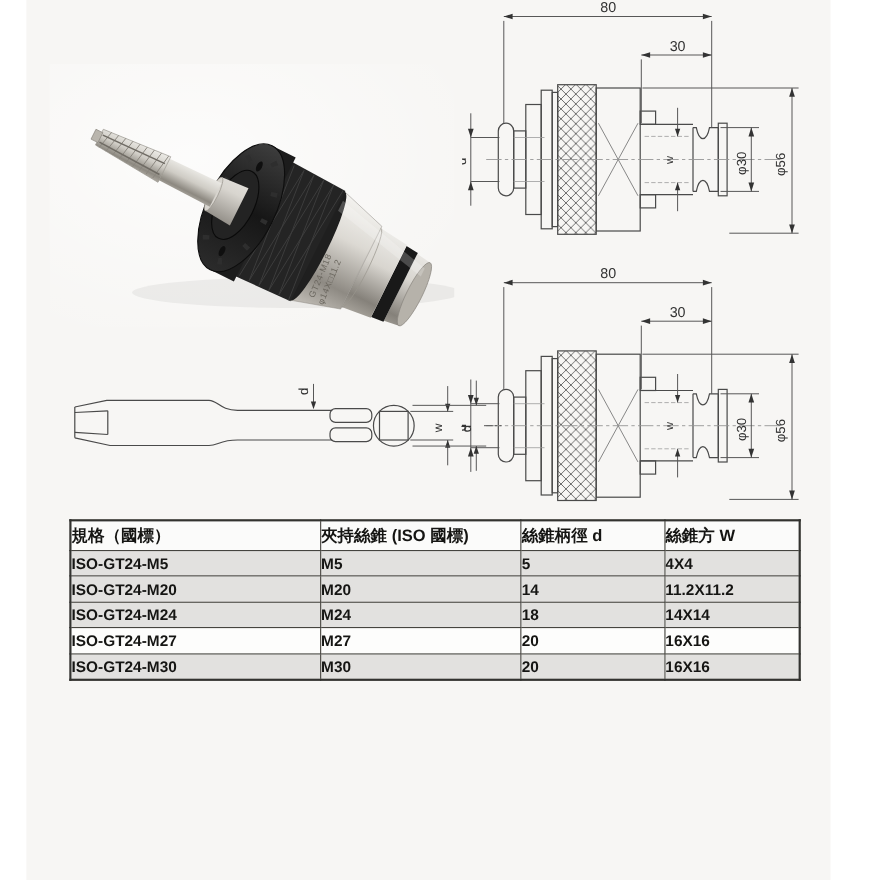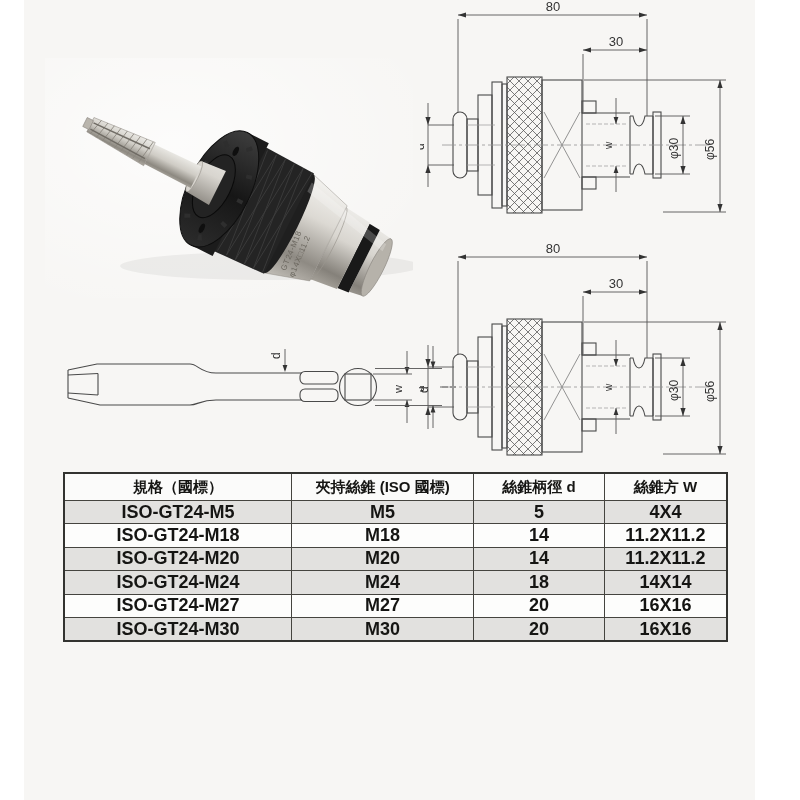--- a/index.html
+++ b/index.html
@@ -13,26 +13,26 @@
   svg text{font-family:"Liberation Sans","DejaVu Sans",sans-serif;}
 
   
   table.spec{
     position:absolute;left:39px;top:472px;width:665px;
     border-collapse:collapse;table-layout:fixed;
     border:2px solid #333330;
   }
   table.spec th, table.spec td{
     border:1px solid #45443f;
-    text-align:center;vertical-align:middle;
+    text-align:left;vertical-align:middle;
     font-weight:bold;color:#151513;
     padding:0;overflow:hidden;white-space:nowrap;
   }
   table.spec th{height:26px;font-size:15px;background:#fbfbfa;}
-  table.spec td{height:22.4px;font-size:18px;background:#fdfdfc;}
+  table.spec td{height:22.4px;font-size:14px;background:#fdfdfc;}
   table.spec tr.alt td{background:#e2e1df;}
 </style>
 </head>
 <body>
 
 <div class="page">
 <div class="content">
 
   <svg class="abs" style="left:21px;top:58px;" width="368" height="240" viewBox="0 0 368 240">
     <defs>
@@ -347,26 +347,20 @@
           <td>5</td>
           <td>4X4</td>
         </tr>
 
 
 
 
 
 
 
-        <tr>
-          <td>ISO-GT24-M18</td>
-          <td>M18</td>
-          <td>14</td>
-          <td>11.2X11.2</td>
-        </tr>
 
         <tr class="alt">
           <td>ISO-GT24-M20</td>
           <td>M20</td>
           <td>14</td>
           <td>11.2X11.2</td>
         </tr>
 
 
         <tr class="alt">

